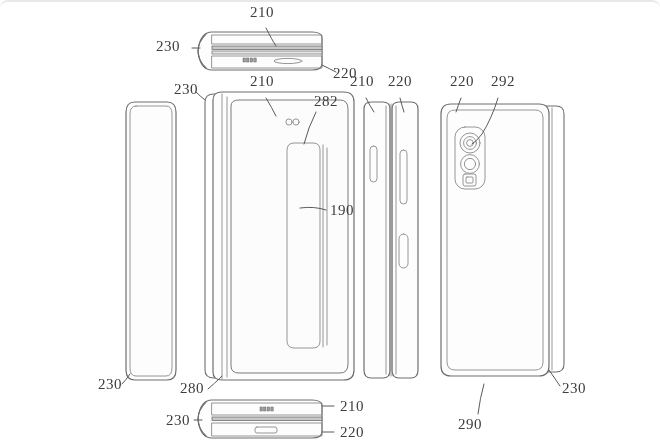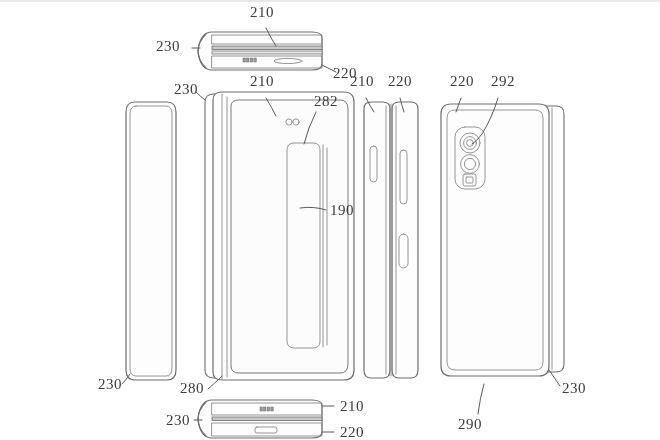--- a/index.html
+++ b/index.html
@@ -11,20 +11,21 @@
     font-family: "Liberation Serif", serif;
   }
   #figure-root {
     position: relative;
     width: 660px;
     height: 440px;
     background: #ffffff;
     overflow: hidden;
     border-top: 2px solid #e8e8e8;
     box-sizing: border-box;
+    border-radius: 8px;
   }
   #figure-svg {
     position: absolute;
     left: 0;
     top: 0;
     width: 660px;
     height: 440px;
     display: block;
   }
   .ln {

